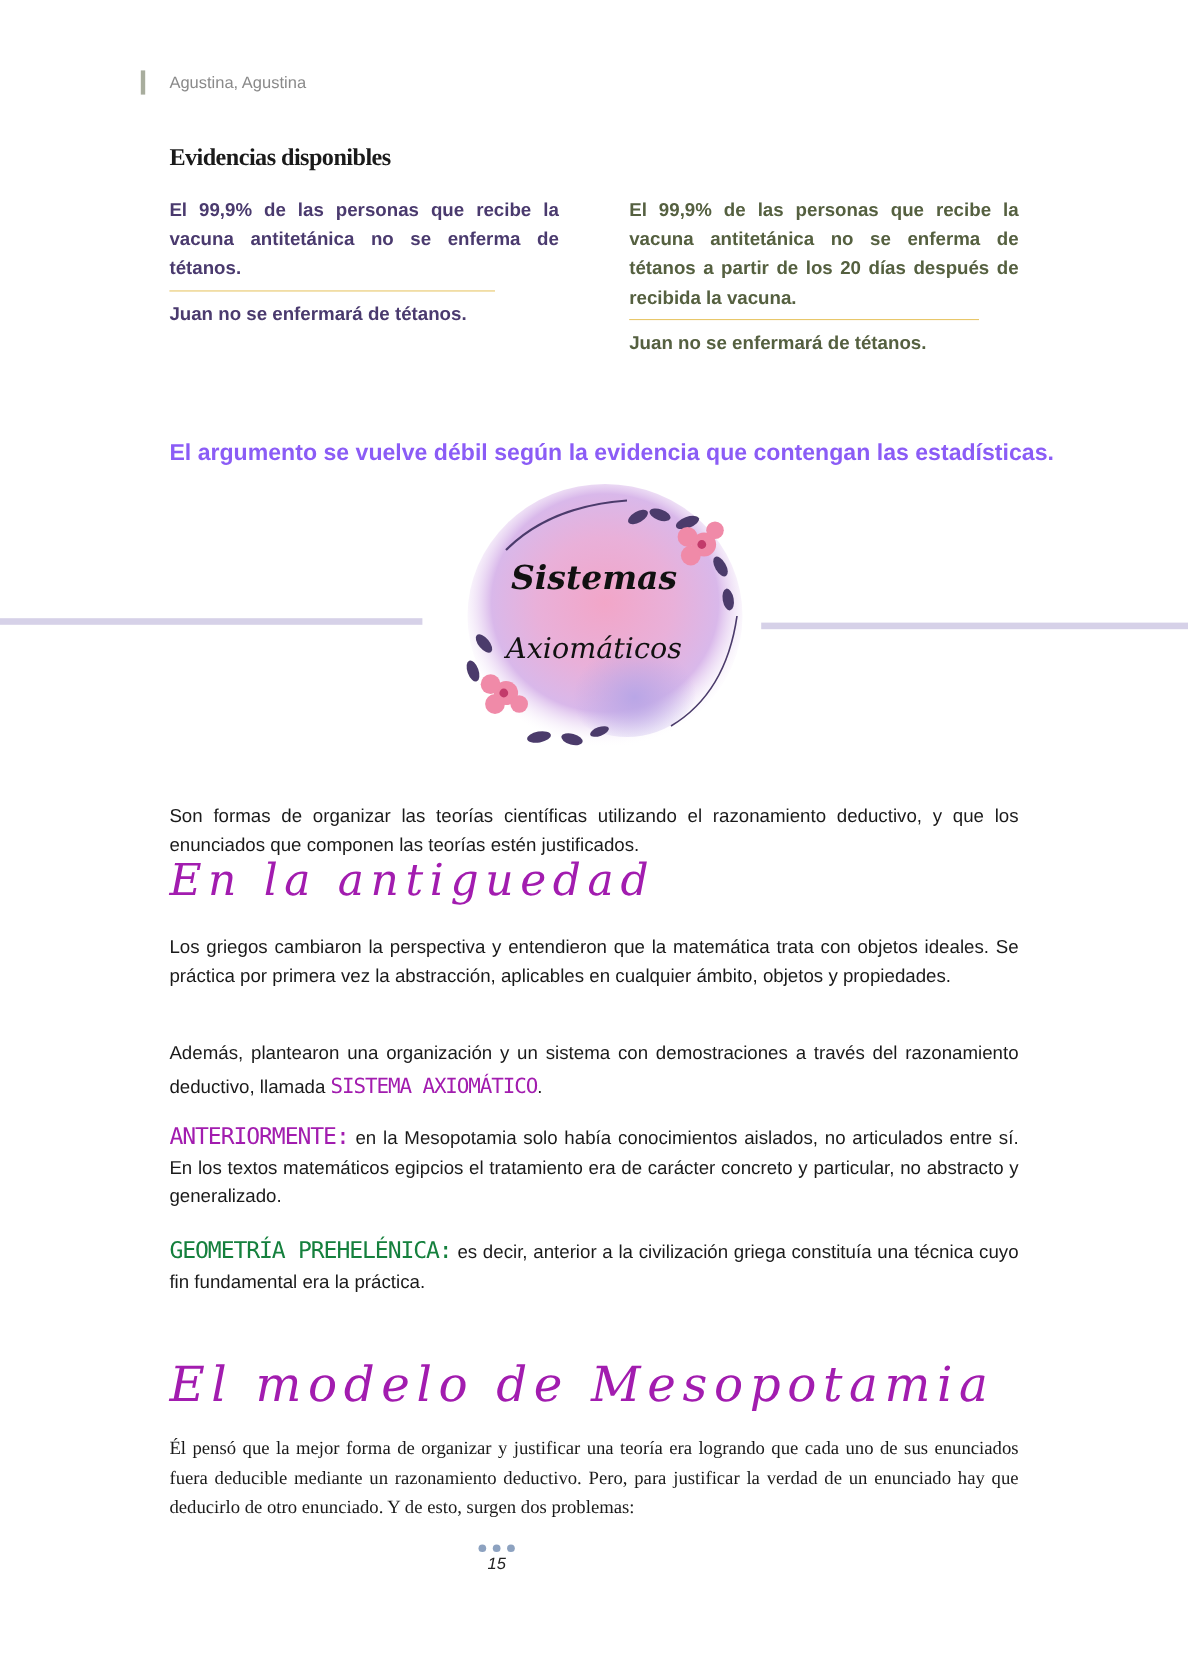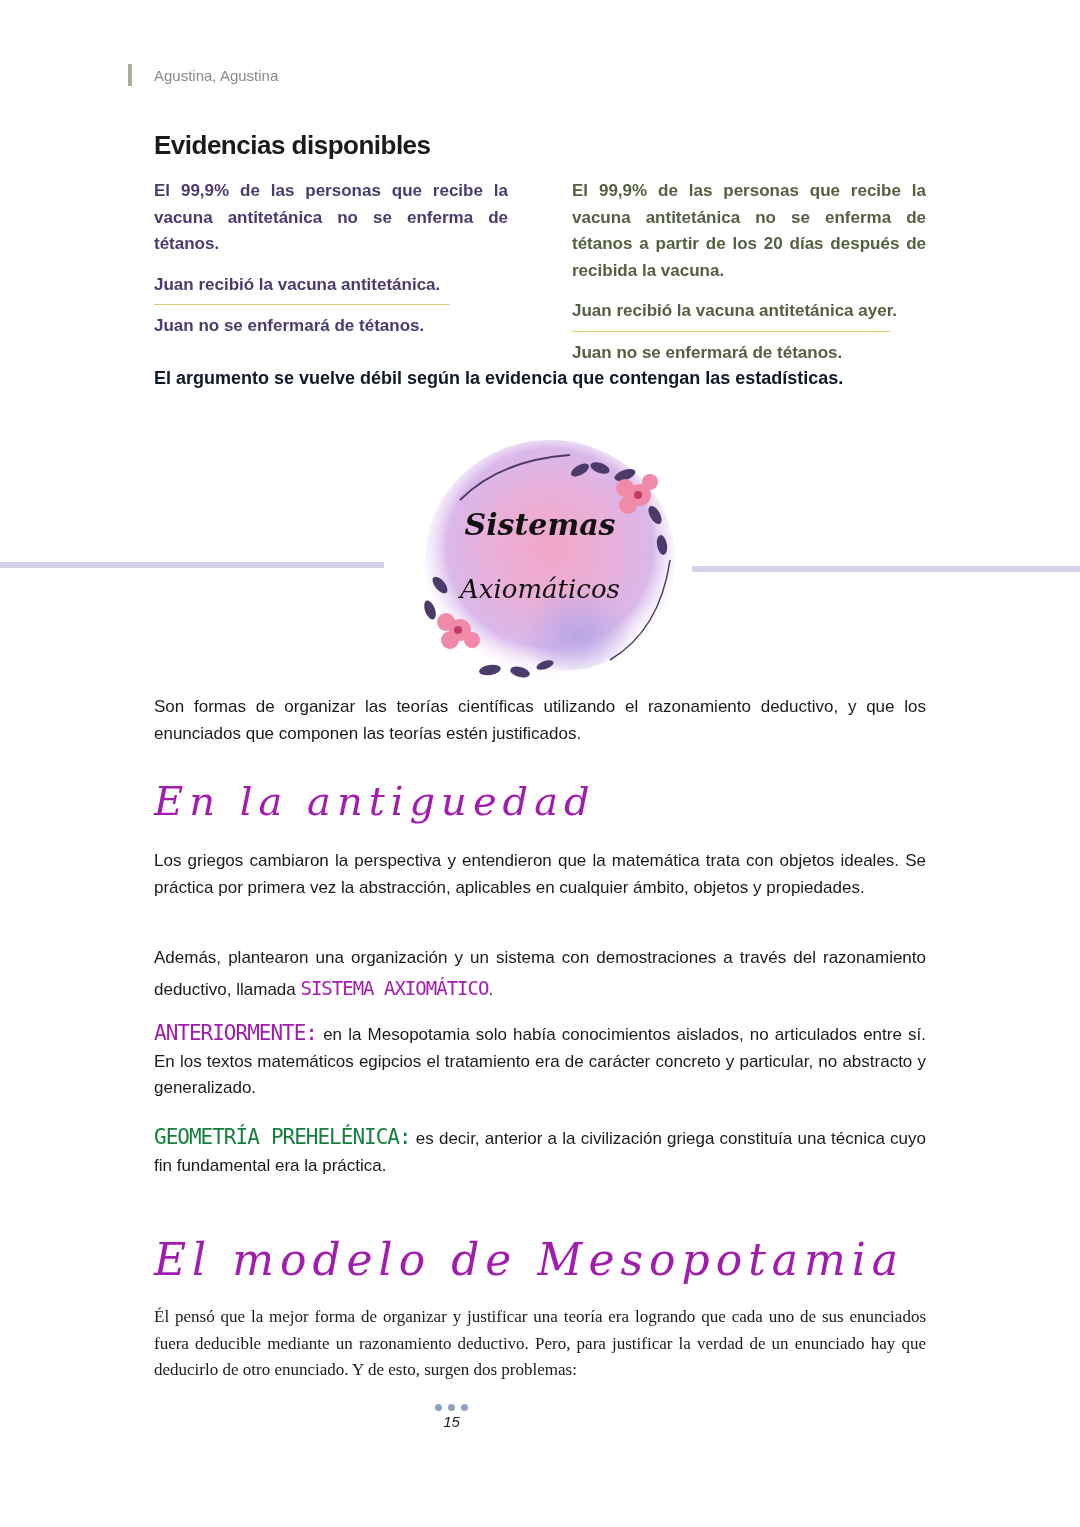--- a/index.html
+++ b/index.html
@@ -1,27 +1,27 @@
 <!DOCTYPE html>
 <html><head>
 <meta charset="utf-8">
 <style>
   html, body { margin:0; padding:0; background:#ffffff; }
   body { width:1080px; height:1527px; position:relative; overflow:hidden; font-family:"Liberation Sans", sans-serif; color:#1a1a1a; }
   .header { position:absolute; left:128px; top:64px; height:22px; display:flex; align-items:center; }
   .header-bar { width:4px; height:22px; background:#a8ad9d; margin-right:22px; }
   .header-text { font-size:15px; color:#8a8a8a; }
-  .h-evid { position:absolute; left:154px; top:130px; font-family:Liberation Sans, sans-serif; font-weight:bold; font-size:26px; color:#1a1a1a; letter-spacing:-0.5px; }
+  .h-evid { position:absolute; left:154px; top:130px; font-family:Liberation Serif, serif; font-weight:bold; font-size:22px; color:#1a1a1a; letter-spacing:-0.5px; }
   .col { position:absolute; font-weight:bold; font-size:17px; line-height:26.5px; }
   .col p { margin:0; text-align:justify; }
   .col-left { left:154px; top:178px; width:354px; color:#4a3a6e; }
   .col-right { left:572px; top:178px; width:354px; color:#556040; }
   .premise { margin-top:14px !important; }
   .rule { height:1px; background:#e8c76a; margin:6px 0 8px 0; }
-  .conclusion-line { position:absolute; left:154px; top:368px; font-weight:bold; font-size:18px; color:#0f172a; }
+  .conclusion-line { position:absolute; left:154px; top:400px; font-weight:bold; font-size:21px; color:#8b5cf6; }
   .divider { position:absolute; height:6px; background:#d6d1e8; }
   .emblem { position:absolute; left:400px; top:440px; width:300px; height:260px; }
   .body-text { position:absolute; left:154px; width:772px; font-size:17px; line-height:26.5px; color:#1a1a1a; text-align:justify; }
   .body-text p { margin:0; }
   .script-h { position:absolute; left:154px; font-family:"DejaVu Serif", serif; font-style:italic; color:#a21caf; letter-spacing:6px; }
   .tag { font-family:"DejaVu Sans Mono", monospace; letter-spacing:-1px; }
   .tag-blue { color:#a21caf; font-size:19px; }
   .tag-purple { color:#15803d; font-size:19px; }
   .footer { position:absolute; left:0; width:903px; top:1404px; text-align:center; }
   .dots { display:flex; justify-content:center; gap:6px; }
@@ -33,28 +33,26 @@
 
 <div class="header">
   <div class="header-bar"></div>
   <span class="header-text">Agustina, Agustina</span>
 </div>
 
 <div class="h-evid">Evidencias disponibles</div>
 
 <div class="col col-left">
   <p>El 99,9% de las personas que recibe la vacuna antitetánica no se enferma de tétanos.</p>
-  <p class="premise">Juan recibió la vacuna antitetánica.</p>
   <div class="rule" style="width:296px"></div>
   <p>Juan no se enfermará de tétanos.</p>
 </div>
 
 <div class="col col-right">
   <p>El 99,9% de las personas que recibe la vacuna antitetánica no se enferma de tétanos a partir de los 20 días después de recibida la vacuna.</p>
-  <p class="premise">Juan recibió la vacuna antitetánica ayer.</p>
   <div class="rule" style="width:318px"></div>
   <p>Juan no se enfermará de tétanos.</p>
 </div>
 
 <div class="conclusion-line">El argumento se vuelve débil según la evidencia que contengan las estadísticas.</div>
 
 <div class="divider" style="left:0; top:562px; width:384px;"></div>
 <div class="divider" style="left:692px; top:566px; width:388px;"></div>
 
 <div class="emblem">
@@ -97,21 +95,21 @@
         <circle cx="50" cy="200" r="9"></circle>
         <circle cx="72" cy="200" r="8"></circle>
     </g>
     <circle cx="238" cy="55" r="4" fill="#c23a6a"></circle>
     <circle cx="58" cy="190" r="4" fill="#c23a6a"></circle>
     <text x="140" y="95" text-anchor="middle" font-family="DejaVu Serif, serif" font-style="italic" font-weight="bold" font-size="30" fill="#111">Sistemas</text>
     <text x="140" y="158" text-anchor="middle" font-family="DejaVu Serif, serif" font-style="italic" font-size="26" fill="#111">Axiomáticos</text>
   </svg>
 </div>
 
-<div class="body-text" style="top:694px;">
+<div class="body-text" style="top:729px;">
   <p>Son formas de organizar las teorías científicas utilizando el razonamiento deductivo, y que los enunciados que componen las teorías estén justificados.</p>
 </div>
 
 <div class="script-h" style="top:778px; font-size:40px;">En la antiguedad</div>
 
 <div class="body-text" style="top:848px;">
   <p>Los griegos cambiaron la perspectiva y entendieron que la matemática trata con objetos ideales. Se práctica por primera vez la abstracción, aplicables en cualquier ámbito, objetos y propiedades.</p>
 </div>
 
 <div class="body-text" style="top:943px; line-height:30px;">

